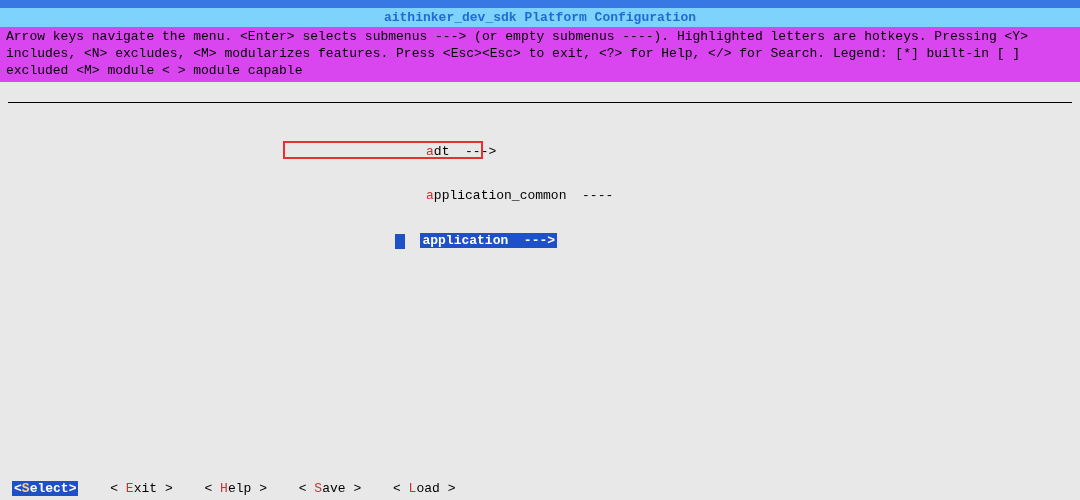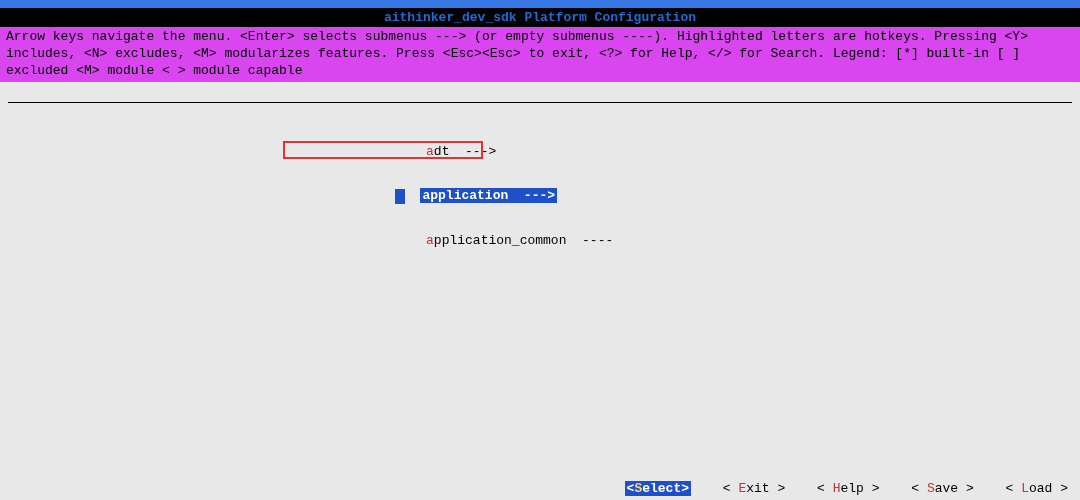--- a/index.html
+++ b/index.html
@@ -19,21 +19,21 @@
     .title-bar {
       background: #3778e5;
       height: 8px;
       width: 100%;
     }
     .title-section {
       text-align: center;
       color: #1e6bd6;
       font-weight: bold;
       padding: 2px 0;
-      background: #000000;
+      background: #7dd3fc;
     }
     .help-text {
       color: #000;
       padding: 2px 6px;
       line-height: 1.3;
       background: #d946ef;
     }
     .main-box {
       border-top: 1px solid #000;
       margin: 20px 8px 0 8px;
@@ -70,21 +70,21 @@
       top: 38px;
       width: 200px;
       height: 18px;
       pointer-events: none;
     }
     .bottom-buttons {
       position: absolute;
       bottom: 2px;
       left: 0;
       width: 100%;
-      text-align: right;
+      text-align: left;
       padding: 2px 0;
     }
     .btn {
       display: inline-block;
       margin: 0 12px;
       color: #000;
     }
     .btn.selected {
       background: #1e50c8;
       color: #fff;
@@ -115,26 +115,26 @@
 
 <div class="main-box">
 
   <div class="menu-list">
 
     <div class="menu-item">
       <span>    </span><span class="hotkey">a</span><span>dt</span><span>  ---&gt;</span>
     </div>
 
 
+    <div class="menu-item">
+      <span>    </span><span class="hotkey">a</span><span>pplication_common</span><span>  ----</span>
+    </div>
+
     <div class="menu-item selected">
       <span class="selected-marker"> </span><span>  </span><span class="inner"><span>a</span><span>pplication</span><span>  ---&gt;</span></span>
-    </div>
-
-    <div class="menu-item">
-      <span>    </span><span class="hotkey">a</span><span>pplication_common</span><span>  ----</span>
     </div>
 
   </div>
 
   <div class="red-highlight"></div>
 
 </div>
 
 <div class="bottom-buttons">
   <span class="btn selected"><span>&lt;</span><span class="hotkey">S</span><span>elect&gt;</span></span>

